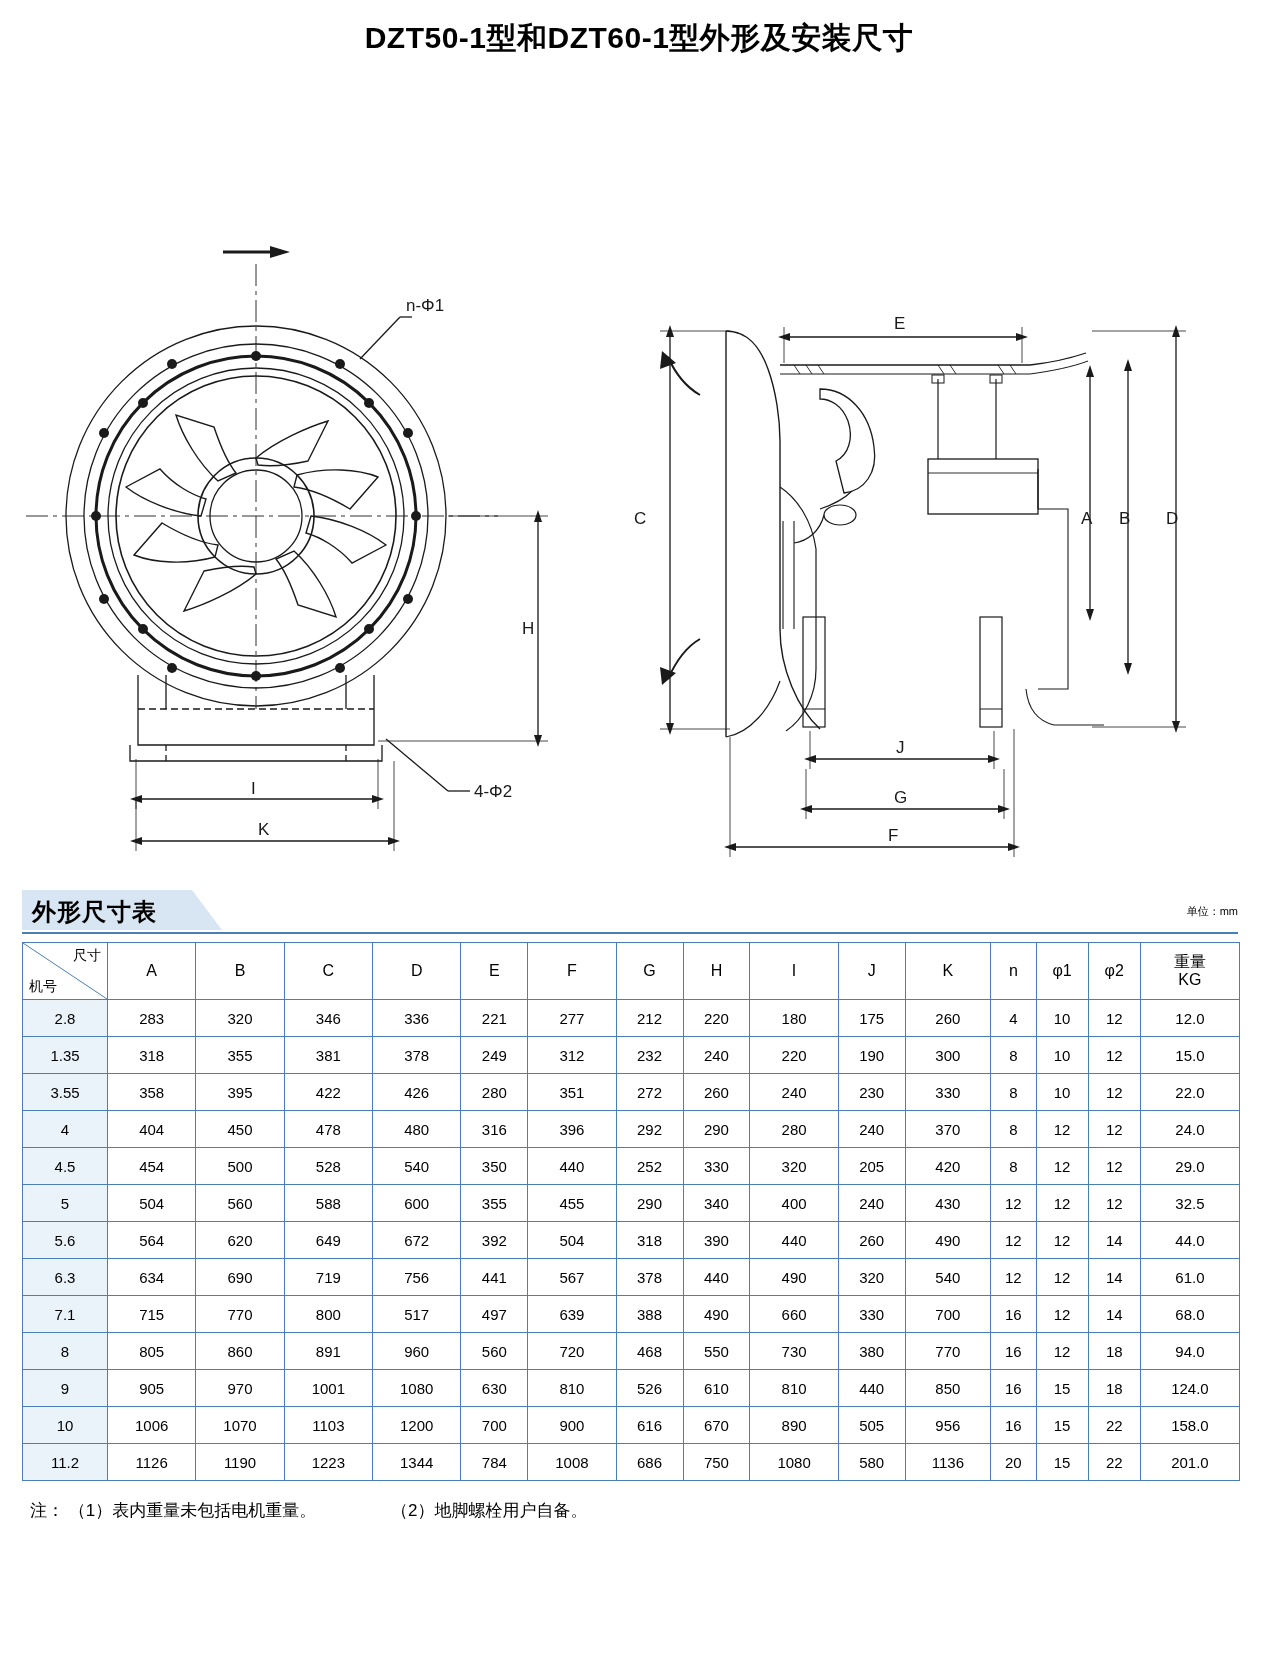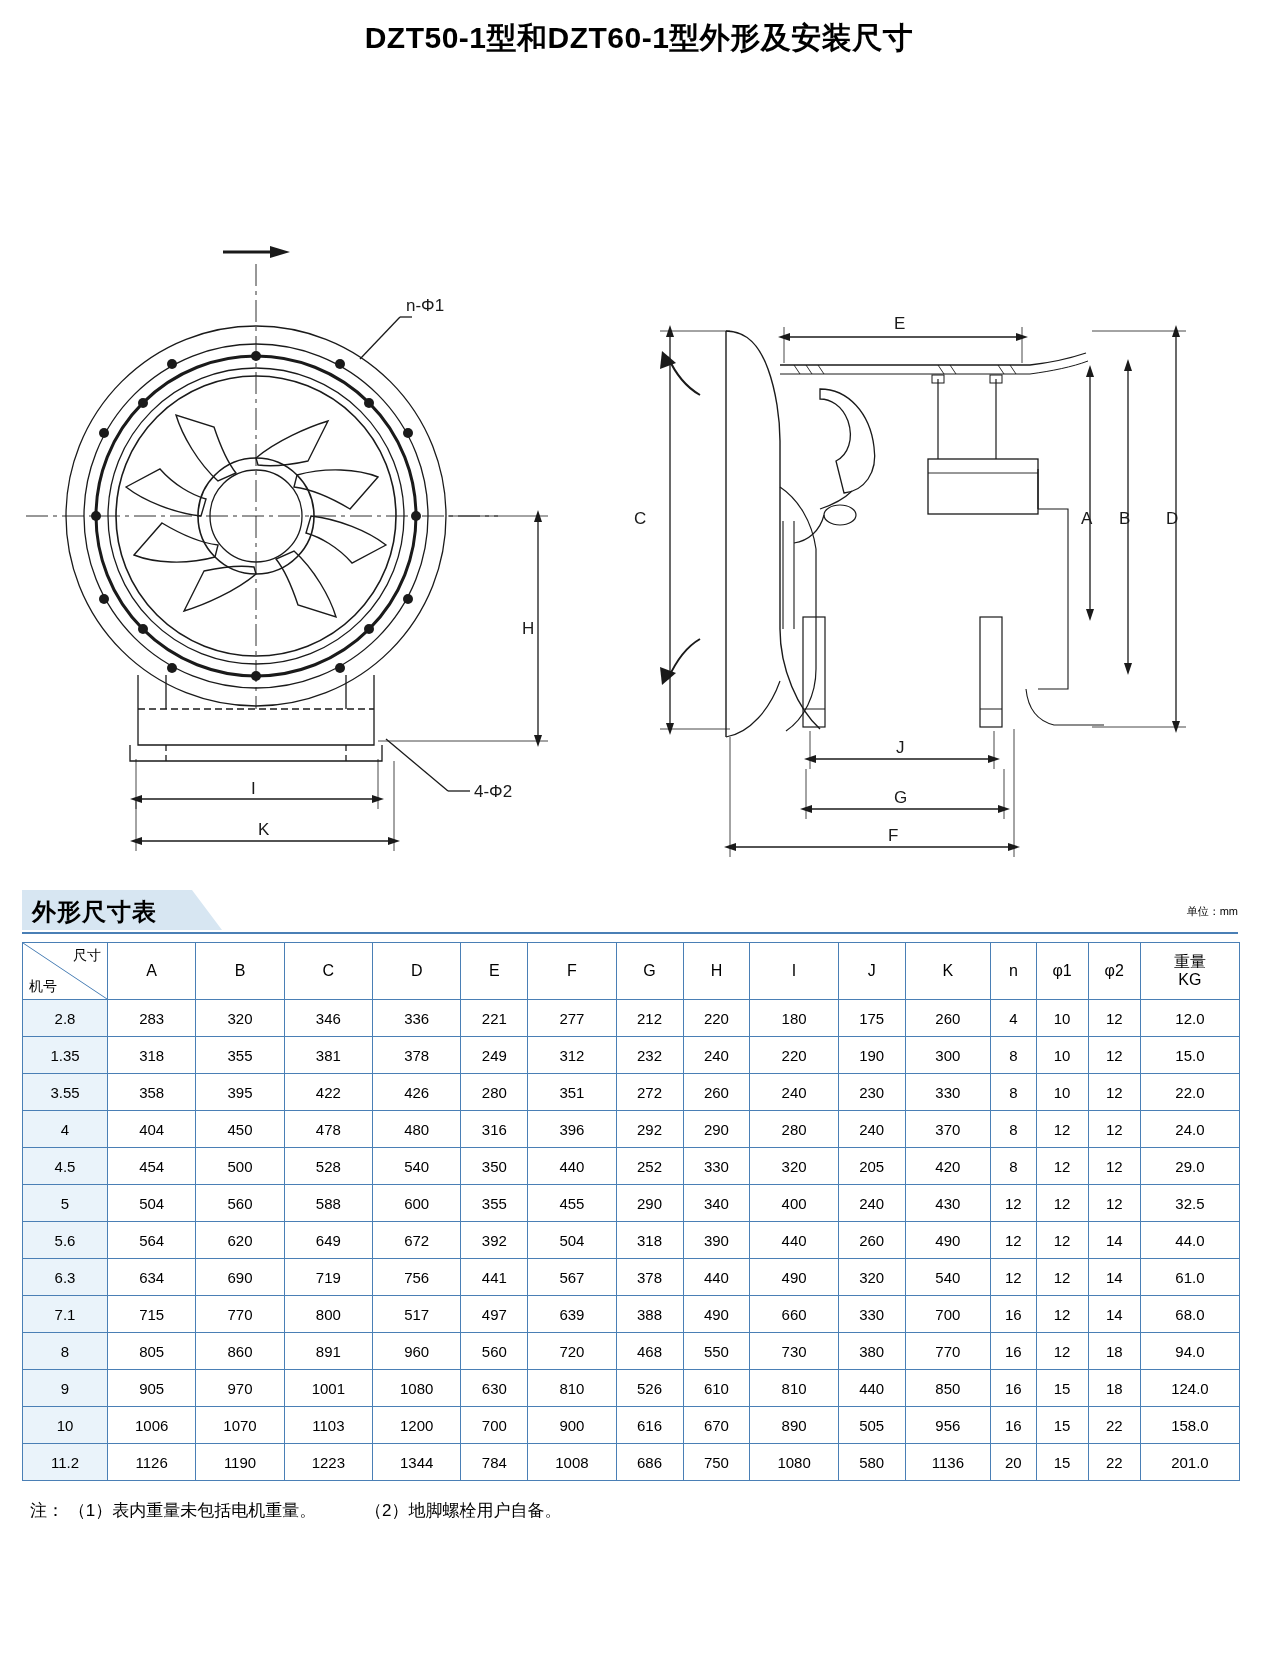--- a/index.html
+++ b/index.html
@@ -131,21 +131,21 @@
   }
   tbody tr:nth-child(odd) td:first-child { background: #eaf3fa; }
   tbody tr:nth-child(even) td:first-child { background: #eaf3fa; }
   tbody td:first-child { font-size: 15px; }
 
   .notes {
     margin: 18px 22px 0 30px;
     font-size: 17px;
     color: #000;
   }
-  .notes .n2 { margin-left: 44px; text-align: right; }
+  .notes .n2 { margin-left: 70px; text-align: right; }
   text { font-family: "Liberation Sans", sans-serif; }
 </style>
 </head>
 <body>
 
 <div class="page">
 
   <div class="title">DZT50-1型和DZT60-1型外形及安装尺寸</div>
 
   <div class="drawing-area">

